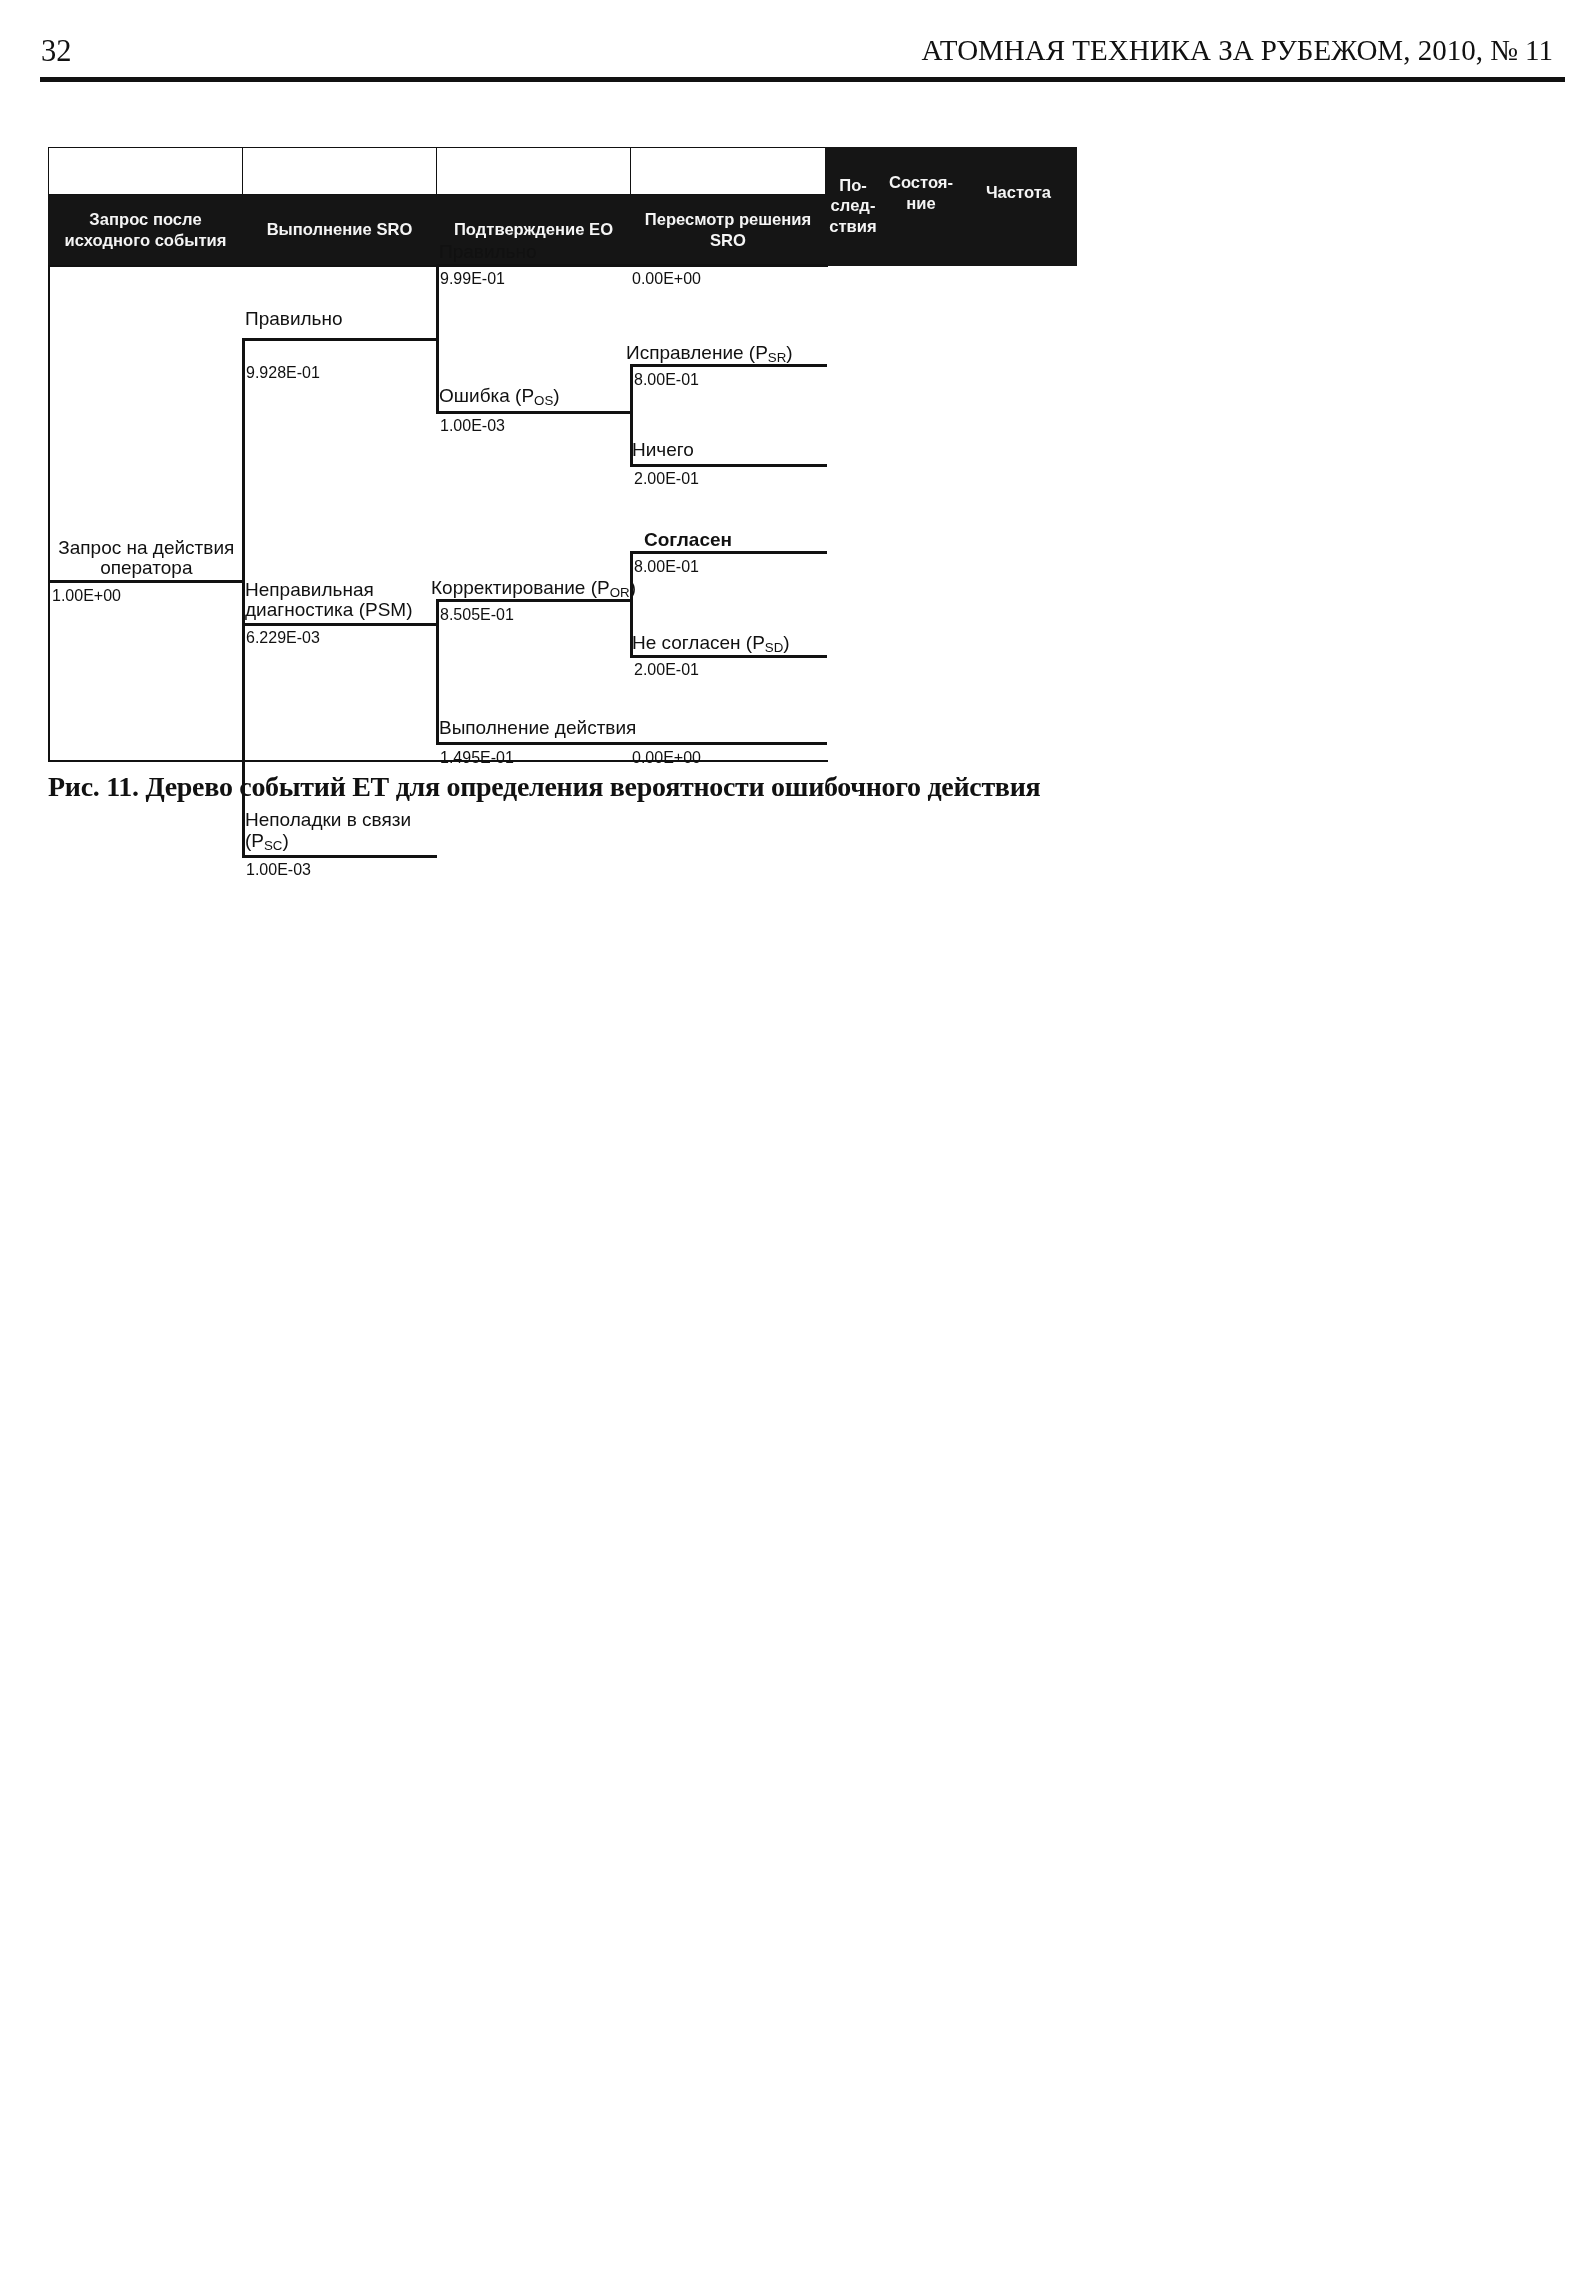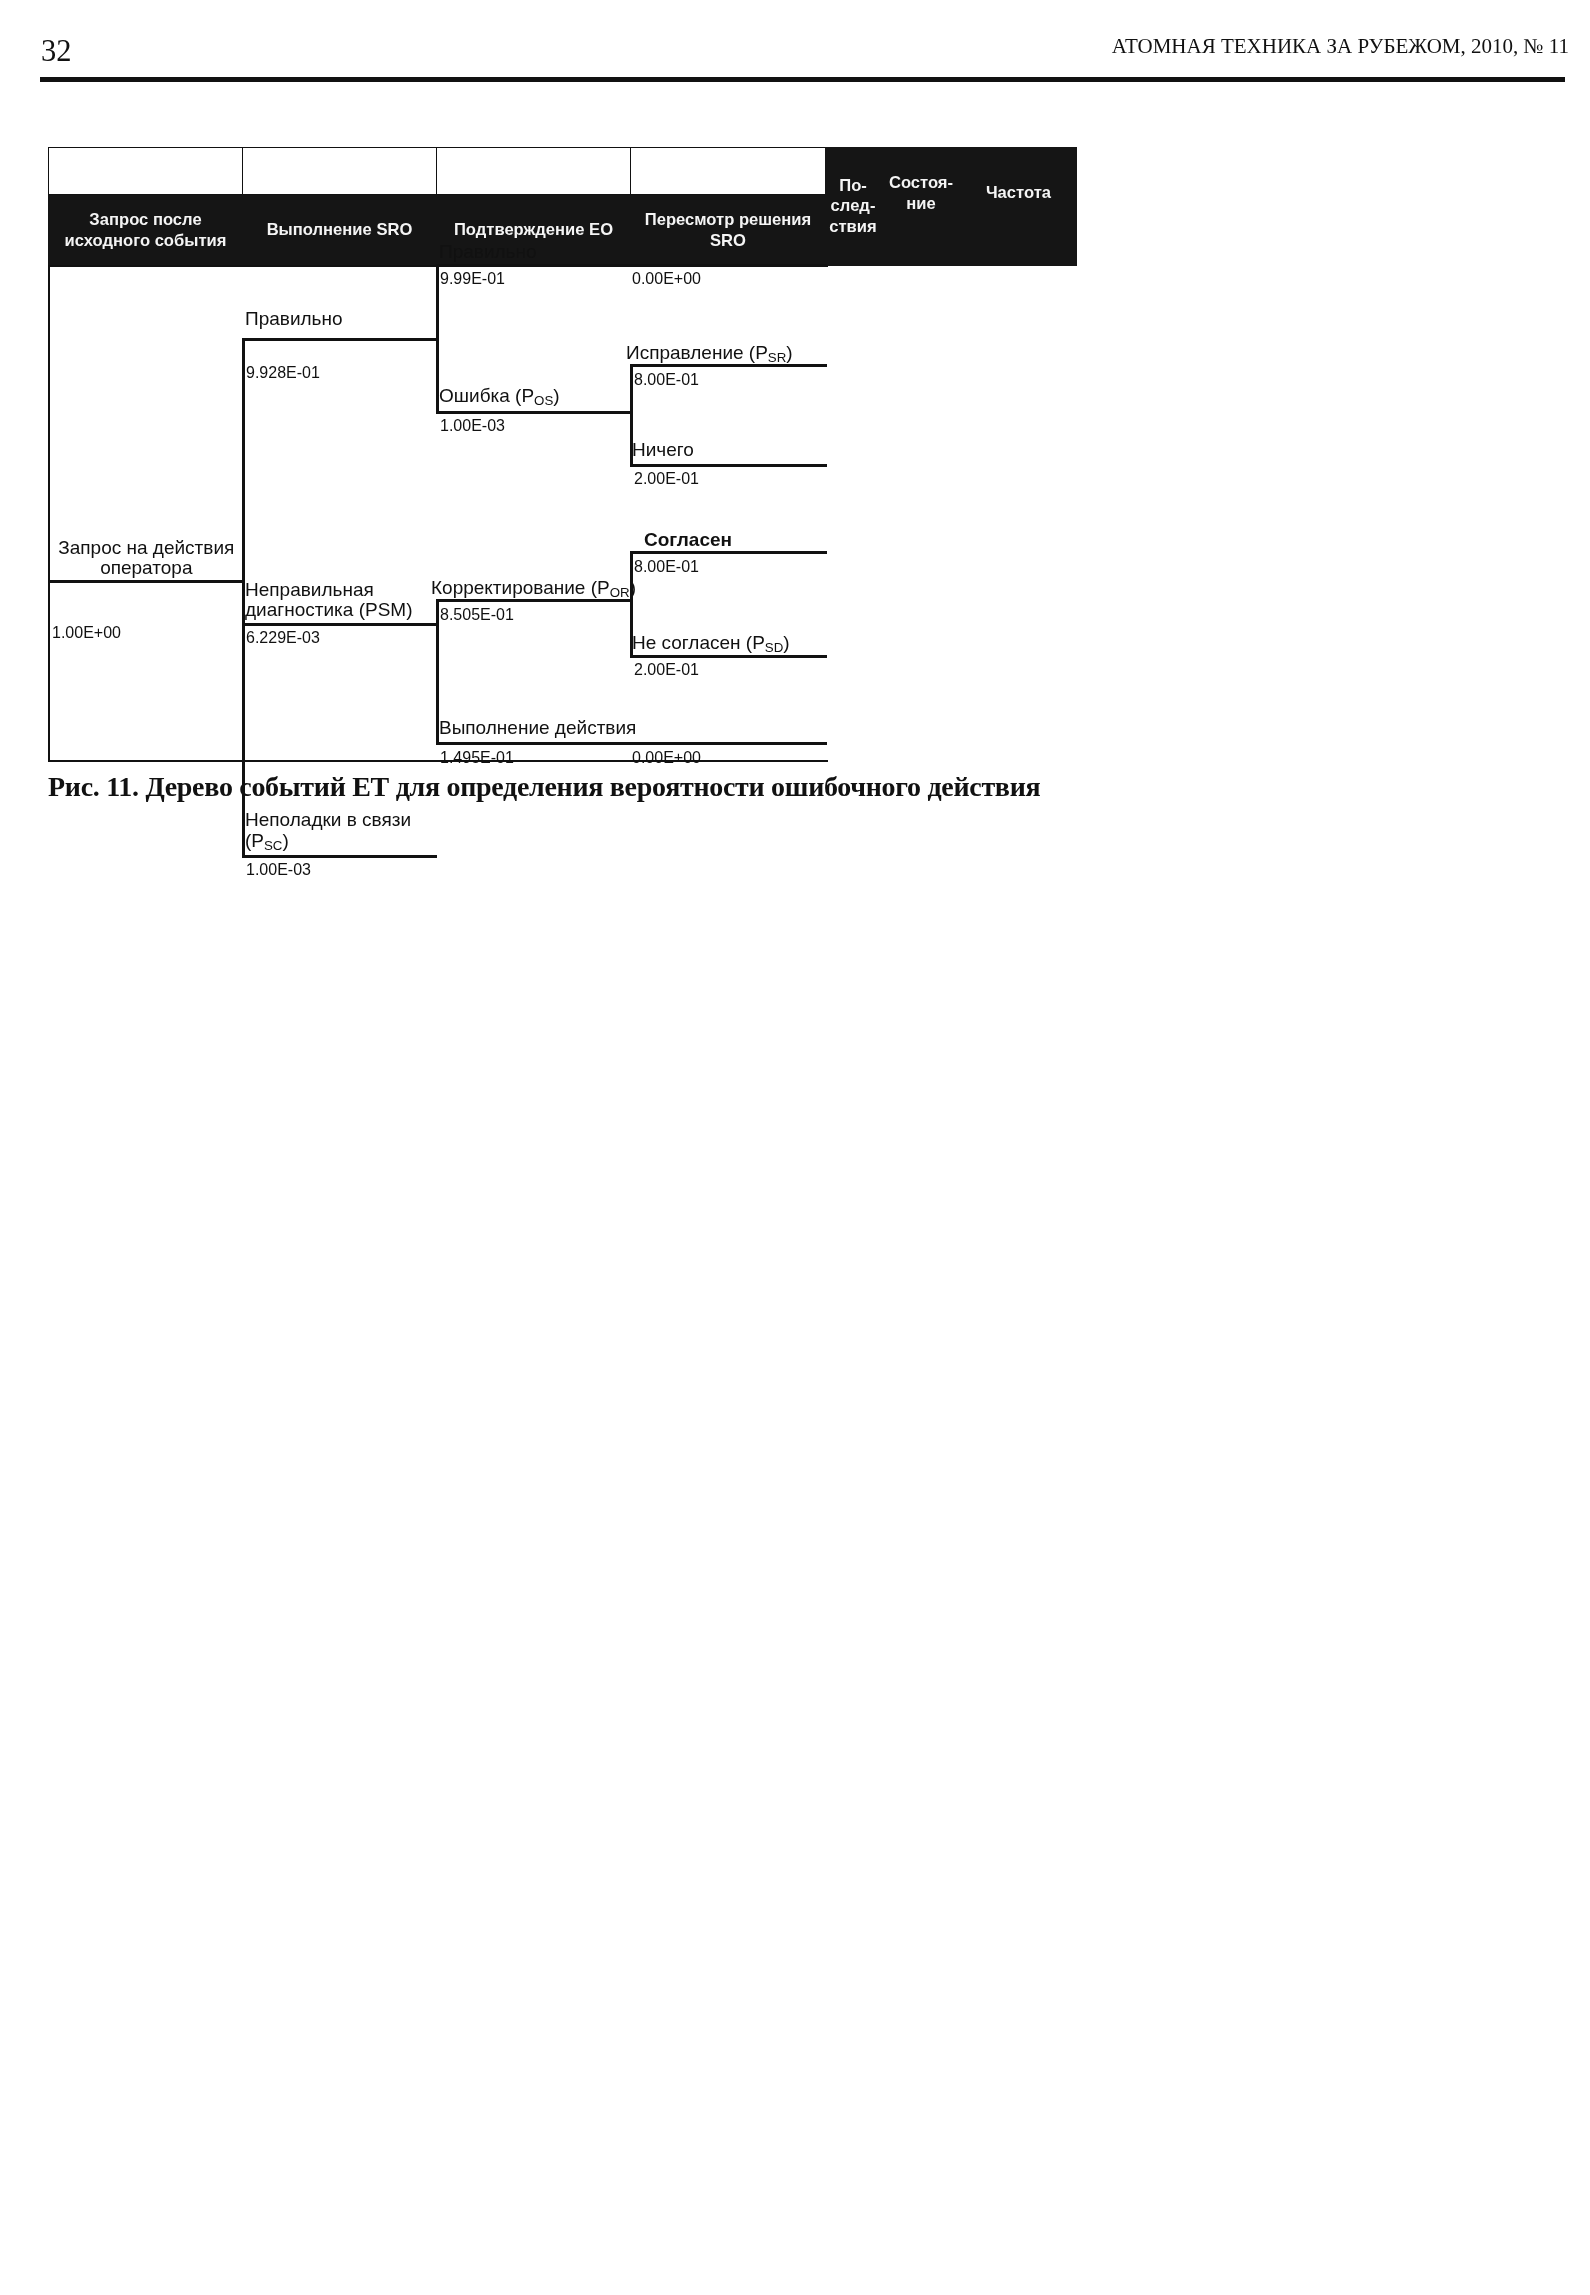--- a/index.html
+++ b/index.html
@@ -1,20 +1,20 @@
 <!DOCTYPE html>
 <html style="font-size:10.6px"><head>
 <meta charset="utf-8">
 <style>
   html, body { margin:0; padding:0; background:#ffffff; }
   body { width:1590px; height:2295px; position:relative; overflow:hidden; color:#111; }
   .serif { font-family:"Liberation Serif","DejaVu Serif",serif; }
   .sans { font-family:"Liberation Sans","DejaVu Sans",sans-serif; }
   #page-number { position:absolute; left:41px; top:34px; font-size:30.5px; }
-  #journal-title { position:absolute; right:21px; top:34px; font-size:21px; letter-spacing:0; }
+  #journal-title { position:absolute; right:37px; top:34px; font-size:29px; letter-spacing:0; }
   #header-rule { position:absolute; left:40px; top:77px; width:1525px; height:4.6px; background:#111; }
 
   
   #figure { position:absolute; left:48px; top:147px; width:1029px; height:615px; }
   .hdr-white { position:absolute; top:0; height:48px; background:#fff; border:1.3px solid #111; box-sizing:border-box; }
   .hdr-black { position:absolute; background:#151515; }
   .hdr-label { position:absolute; color:#f4f4f4; font-weight:bold; font-size:16.6px; text-align:center; line-height:20.5px; display:flex; align-items:center; justify-content:center; }
   .tree-label { position:absolute; font-size:19px; line-height:20px; white-space:nowrap; }
   .tree-val { position:absolute; font-size:16px; line-height:18.6px; white-space:nowrap; }
   .hline { position:absolute; height:2.7px; background:#111; }
@@ -46,21 +46,21 @@
   <div class="hdr-label" style="left:388px;top:48px;width:195px;height:71px;">Подтверждение ЕО</div>
   <div class="hdr-label" style="left:582px;top:48px;width:196px;height:71px;">Пересмотр решения SRO</div>
   <div class="hdr-label" style="left:777px;top:6.6px;width:56px;height:106px;">По-след-ствия</div>
   <div class="hdr-label" style="left:833px;top:6.6px;width:80px;height:80px;">Состоя-ние</div>
   <div class="hdr-label" style="left:912px;top:6.6px;width:117px;height:80px;">Частота</div>
 
   <div class="frame" style="left:0;top:118px;width:780px;height:497px;border-right:none;"></div>
 
   <div class="tree-label" style="left:5.3px;top:391px;width:186px;text-align:center;white-space:normal;line-height:20px;">Запрос на действия оператора</div>
   <div class="hline" style="left:0;top:433px;width:195px;"></div>
-  <div class="tree-val" style="left:4px;top:440px;margin-top:37px;">1.00E+00</div>
+  <div class="tree-val" style="left:4px;top:440px;">1.00E+00</div>
 
   <div class="vline" style="left:194px;top:194px;height:516px;"></div>
 
   <div class="tree-label" style="left:197px;top:162px;">Правильно</div>
   <div class="hline" style="left:194px;top:191px;width:195px;"></div>
   <div class="tree-val" style="left:198px;top:197px;margin-top:20px;">9.928E-01</div>
 
   <div class="tree-label" style="left:197px;top:433px;">Неправильная</div>
   <div class="tree-label" style="left:197px;top:453px;">диагностика (PSM)</div>
   <div class="hline" style="left:194px;top:476px;width:195px;"></div>

